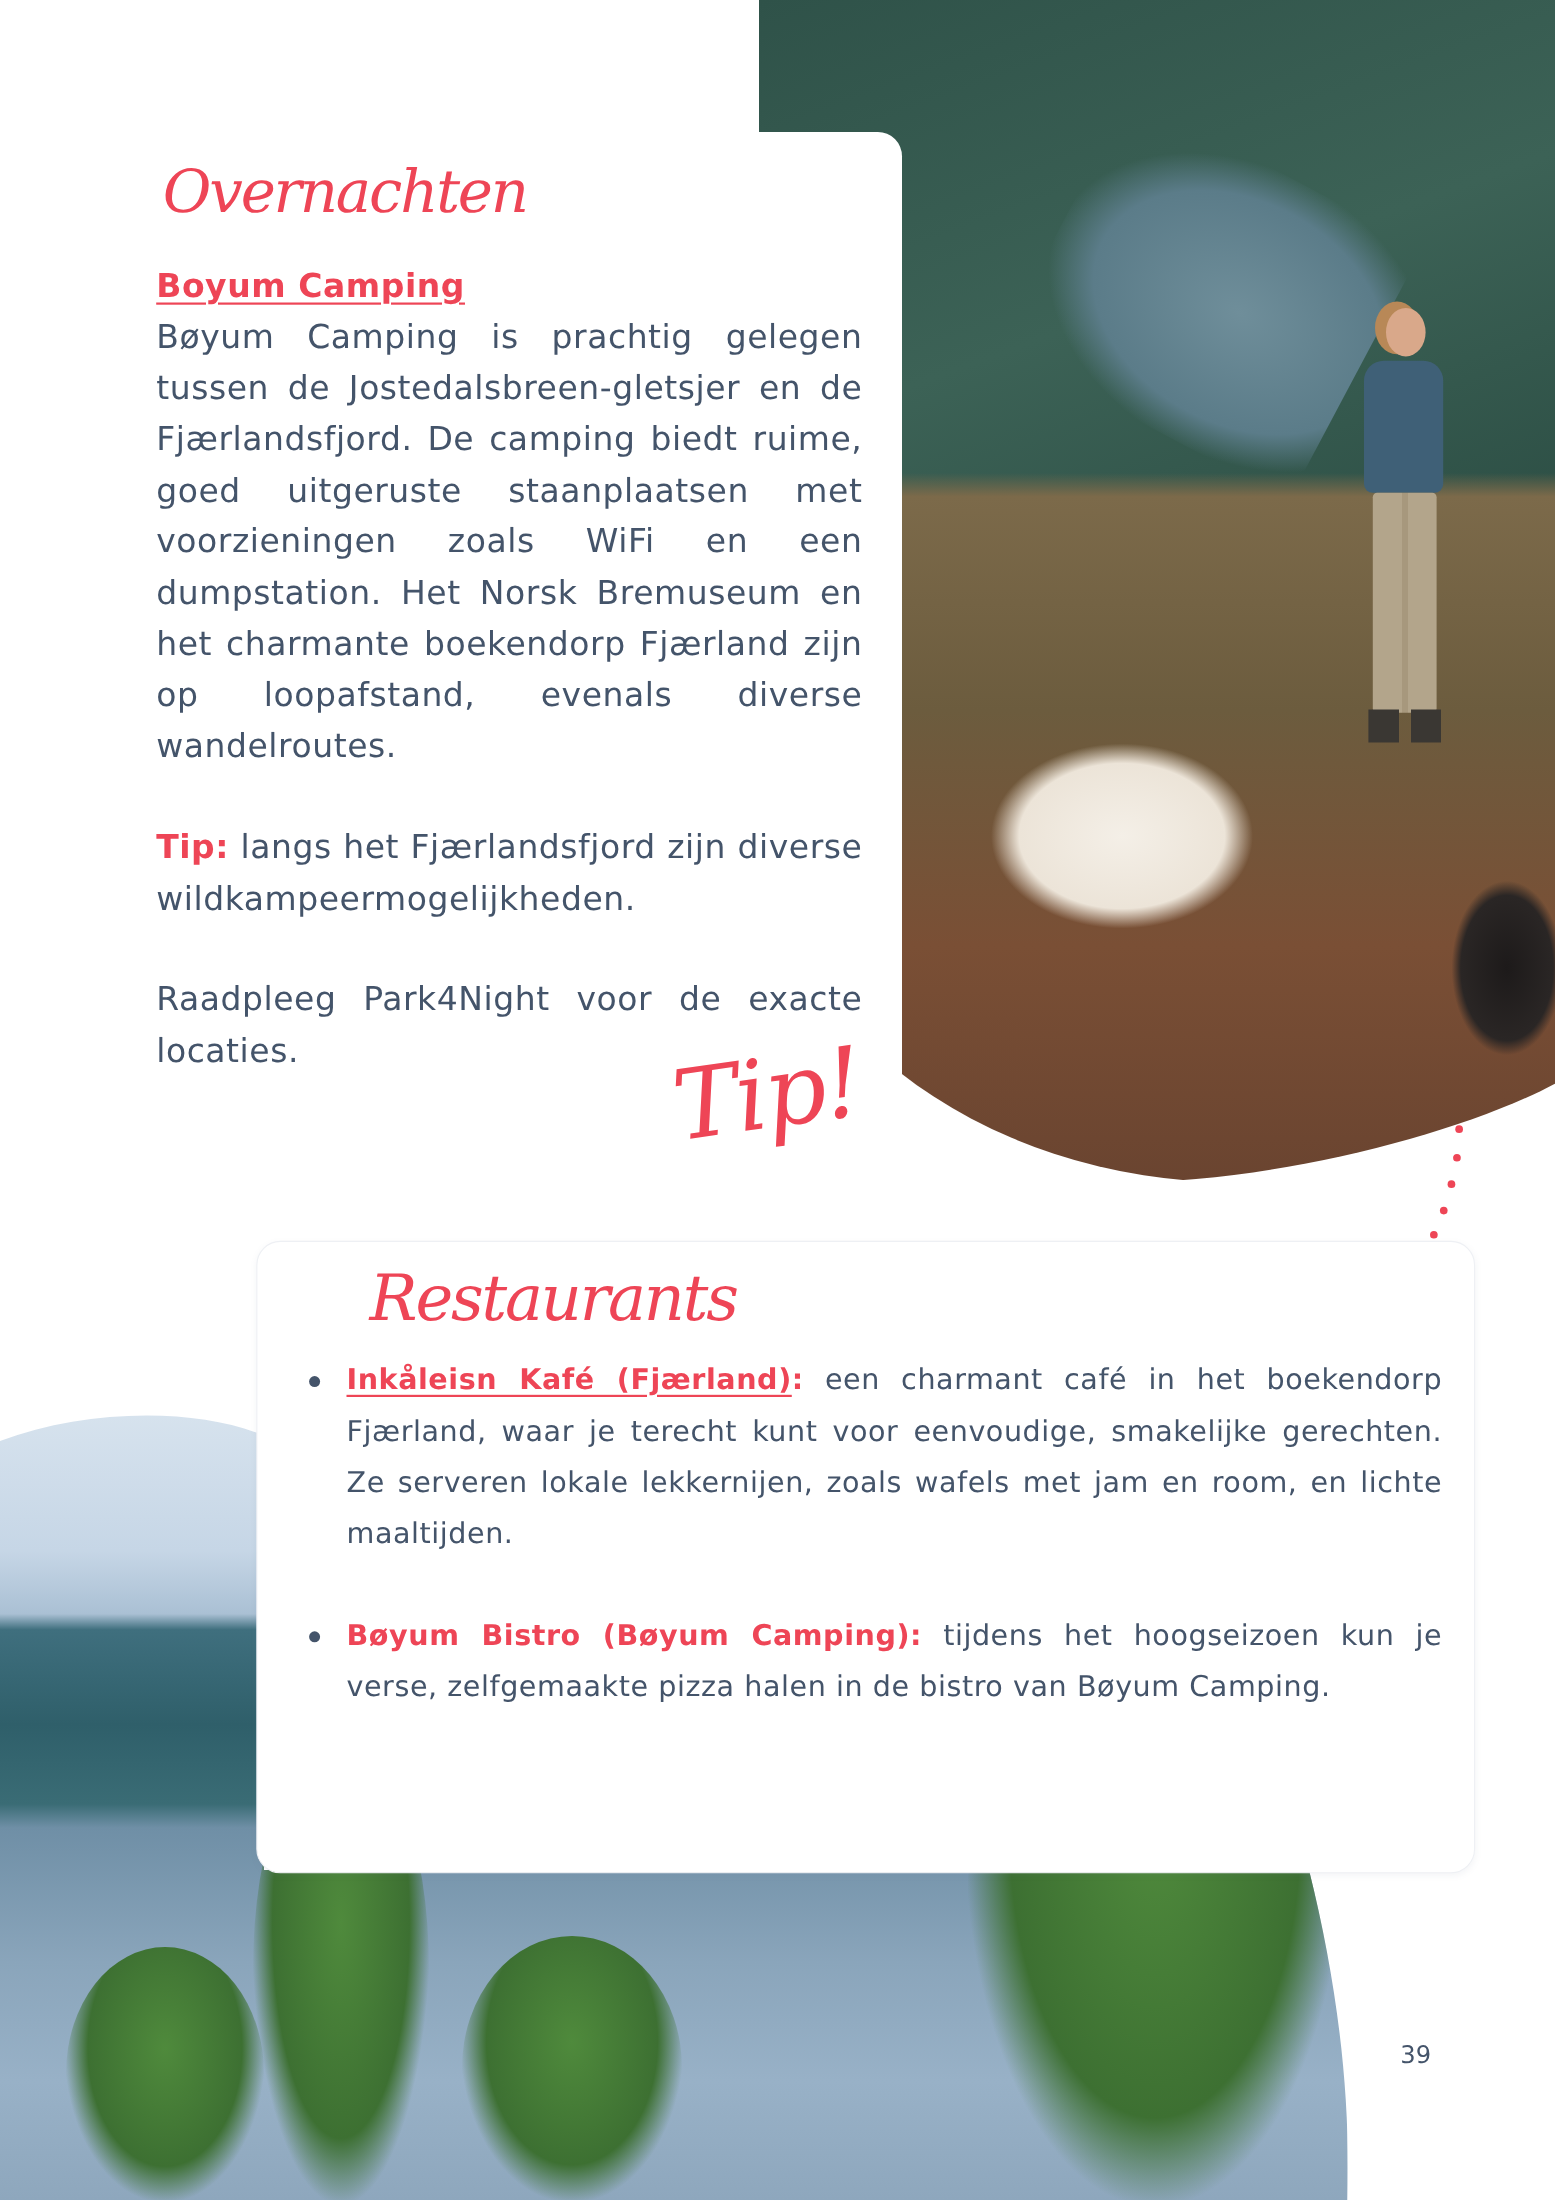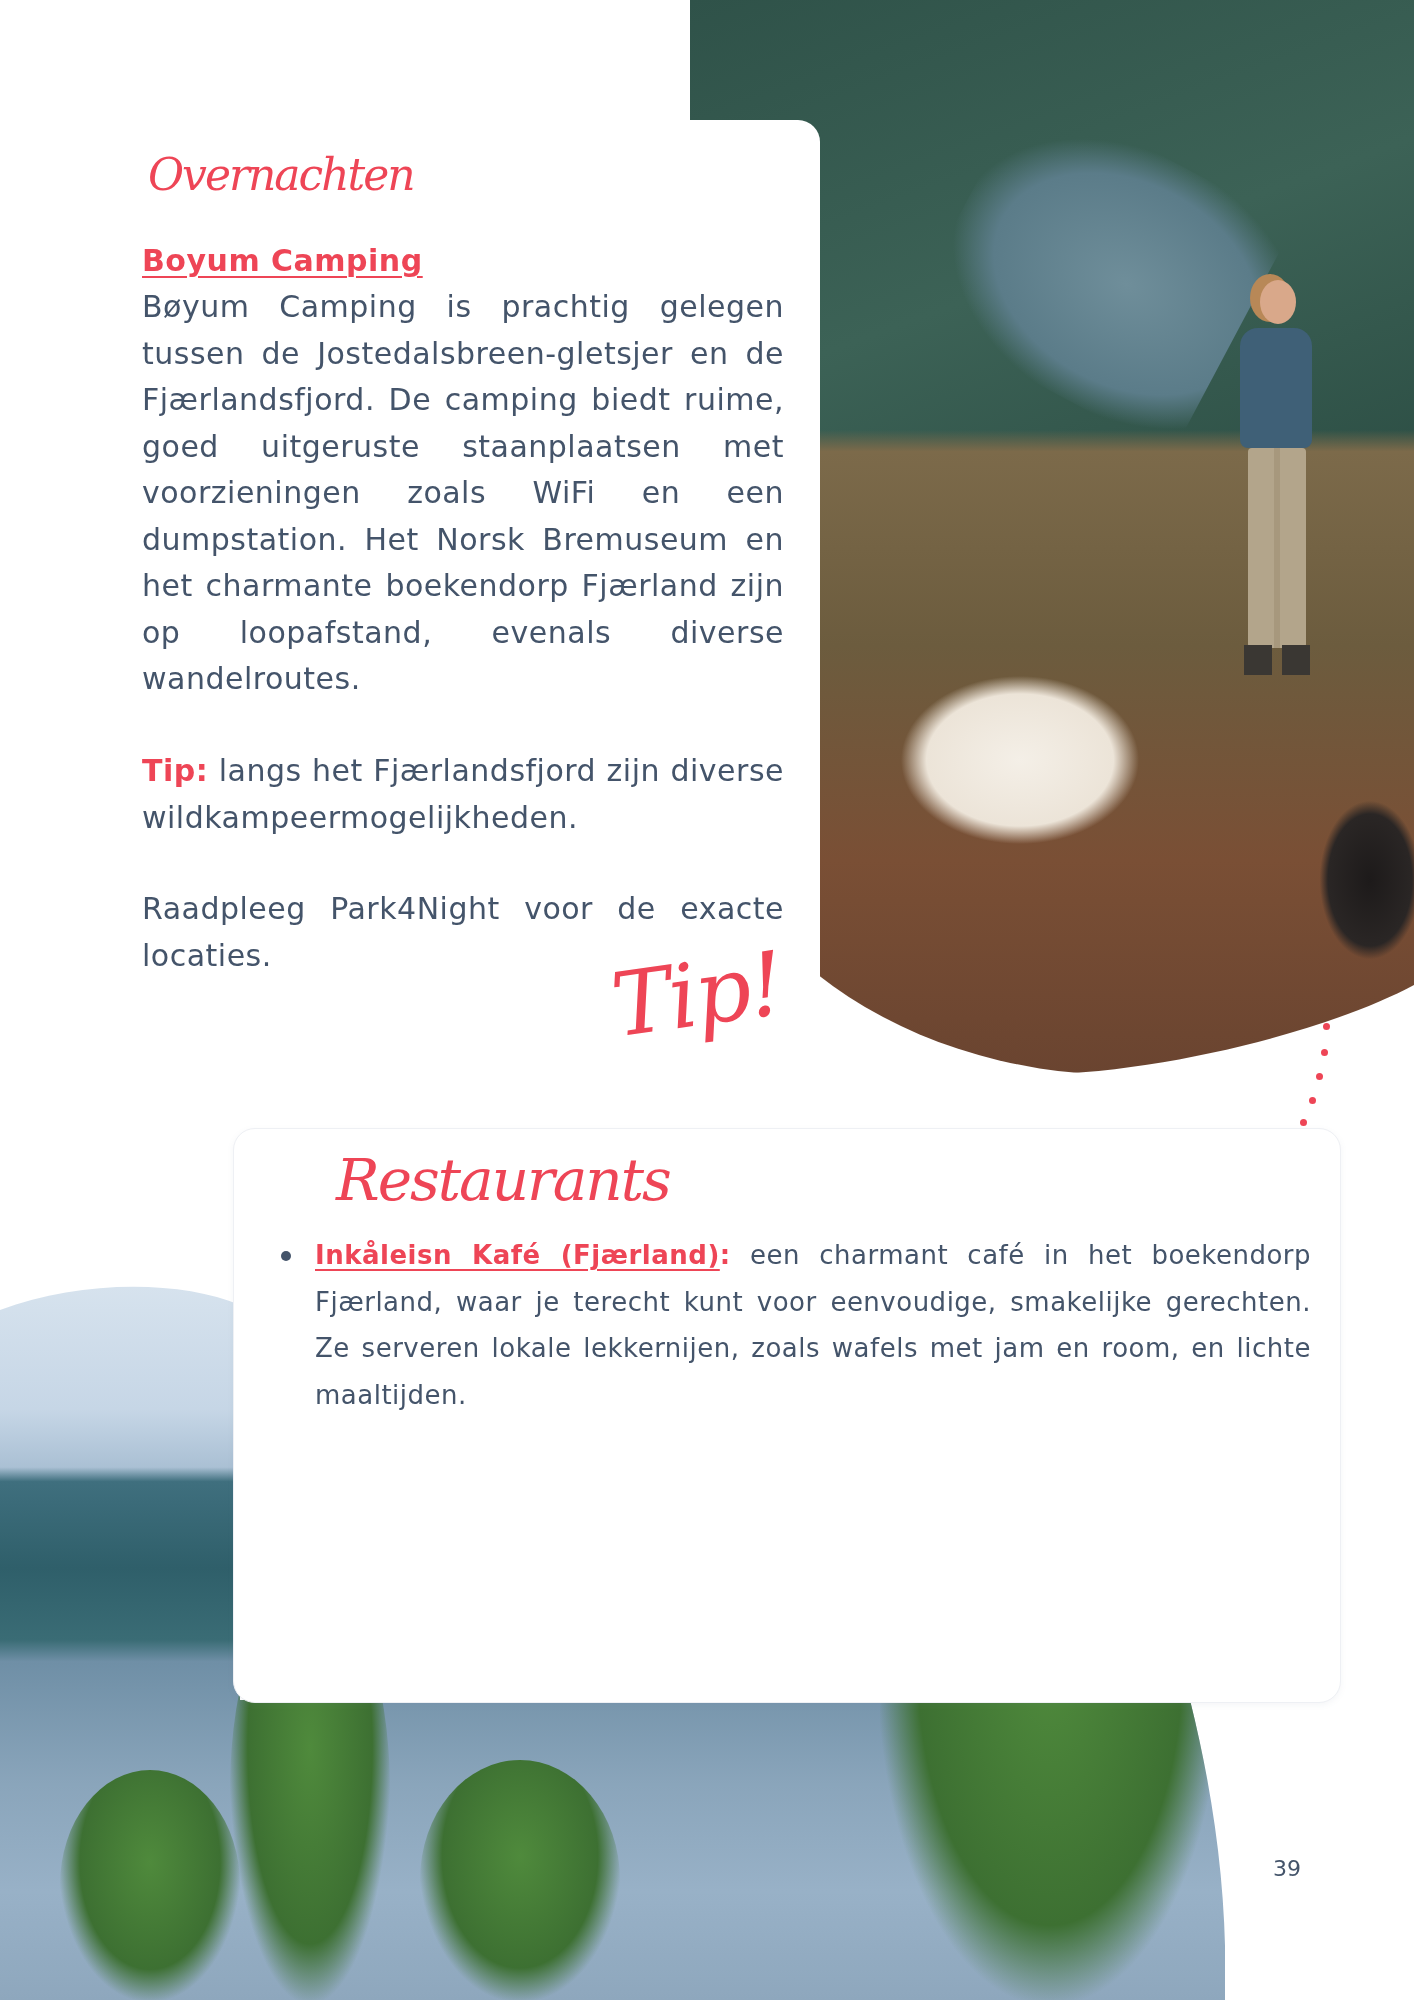--- a/index.html
+++ b/index.html
@@ -45,21 +45,21 @@
 
   
   .top-card {
     position:absolute; left:110px; top:120px; width:710px; height:860px;
     background:#ffffff; border-top-right-radius:22px;
   }
   .script {
     font-family:"DejaVu Serif", serif; font-style:italic; color:#ee4556;
     letter-spacing:-2px; font-weight:normal;
   }
-  .h-overnachten { position:absolute; left:148px; top:140px; font-size:44px; line-height:70px; }
+  .h-overnachten { position:absolute; left:148px; top:140px; font-size:54px; line-height:70px; }
   .body-text {
     position:absolute; left:142px; width:642px; font-size:30px; line-height:46.5px;
     text-align:justify; color:#44546a; letter-spacing:0.5px;
   }
   .red-link { color:#ee4556; font-weight:bold; text-decoration:underline; text-decoration-thickness:2px; text-underline-offset:5px;margin-top:32px; }
   .red-bold { color:#ee4556; font-weight:bold; }
   .dark-bold { color:#44546a; font-weight:normal; }
   .p1-title { top:238px; }
   .p1 { top:284px; }
   .p-tip { top:748px; }
@@ -135,15 +135,19 @@
 </div>
 
 <div class="rest-card"></div>
 <div class="script h-restaurants">Restaurants</div>
 
 <ul class="rest-list">
   <li class="rest-item">
     <span class="bullet"></span>
     <span class="red-link">Inkåleisn Kafé (Fjærland)</span><span class="red-bold">:</span><span> een charmant café in het boekendorp Fjærland, waar je terecht kunt voor eenvoudige, smakelijke gerechten. Ze serveren lokale lekkernijen, zoals wafels met jam en room, en lichte maaltijden.</span>
   </li>
+  <li class="rest-item">
+    <span class="bullet"></span>
+    <span class="red-bold">Bøyum Bistro (Bøyum Camping):</span><span> tijdens het hoogseizoen kun je verse, zelfgemaakte pizza halen in de bistro van Bøyum Camping.</span>
+  </li>
 </ul>
 
 <div class="page-number">39</div>
 
 </body></html>

